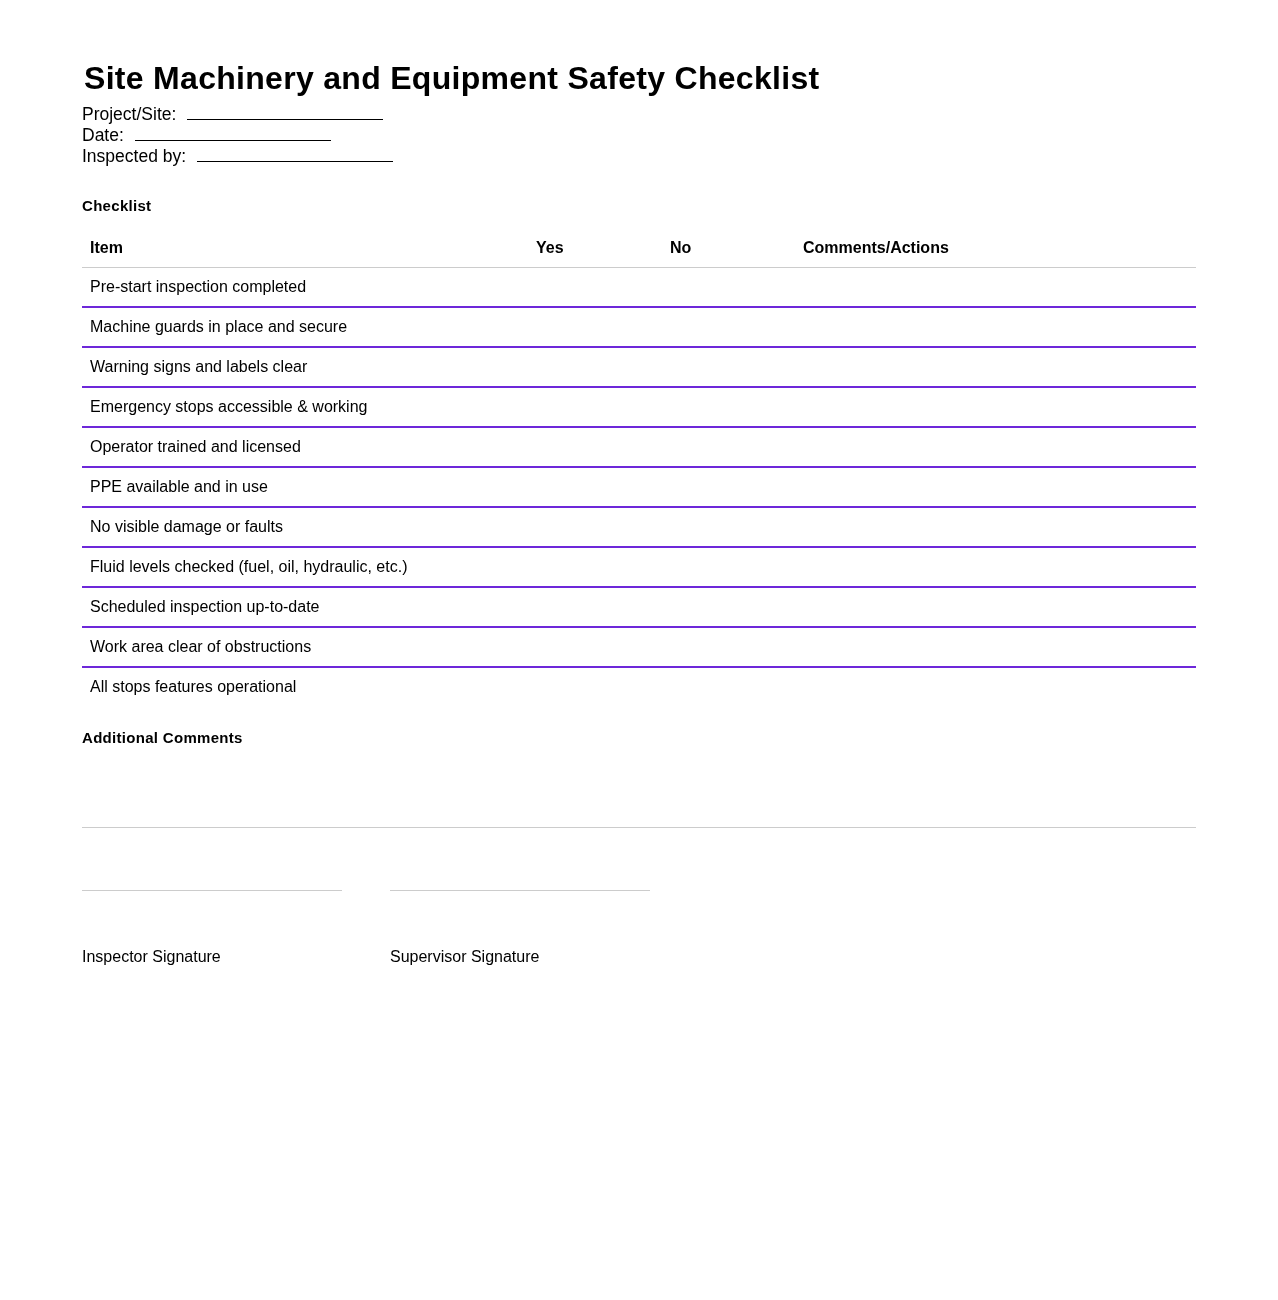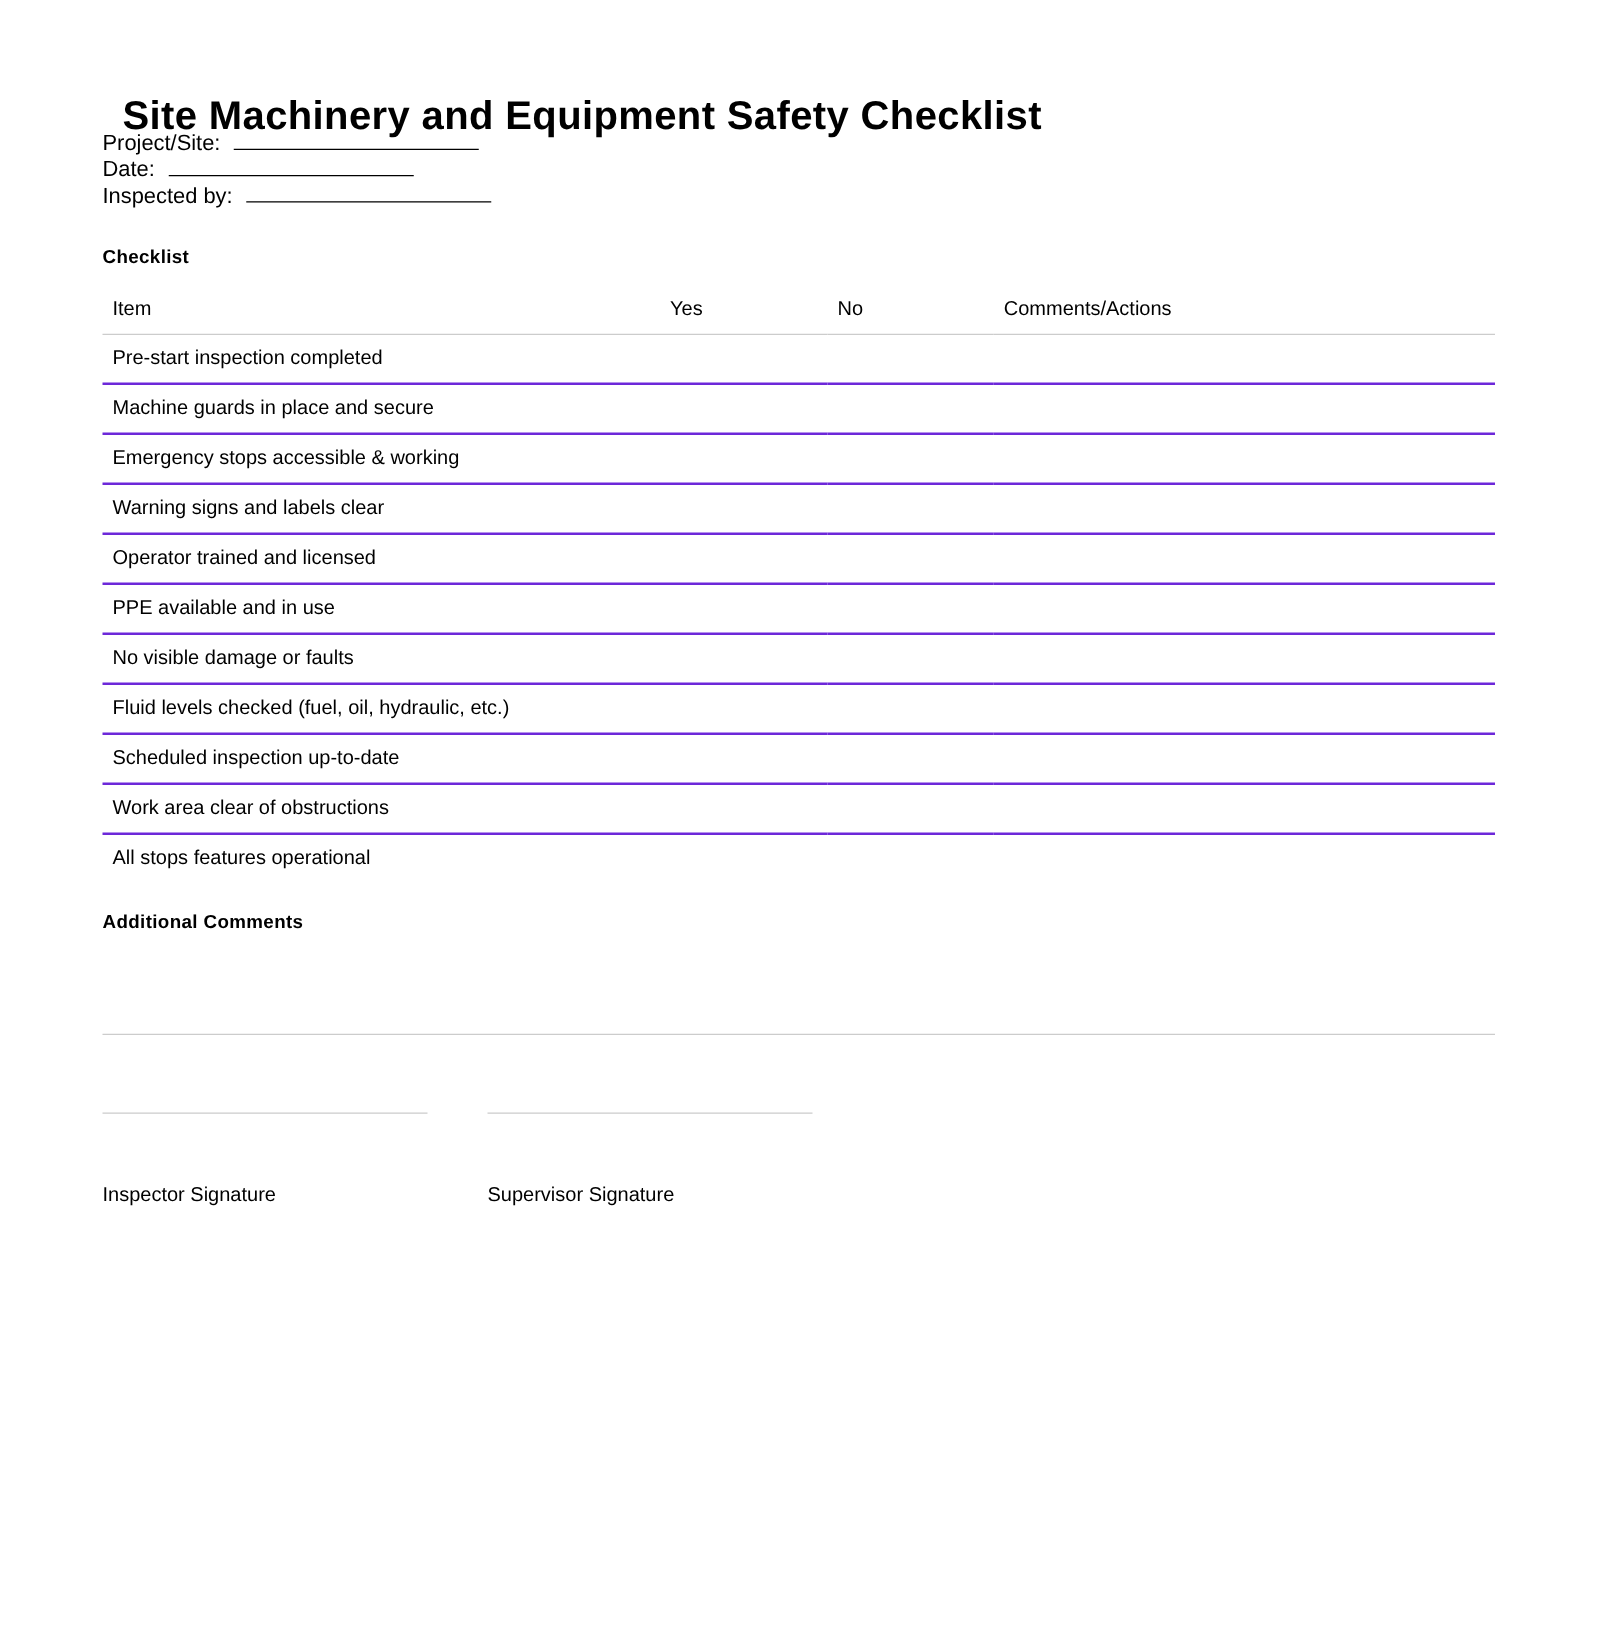--- a/index.html
+++ b/index.html
@@ -2,37 +2,37 @@
 <html><head>
   <meta charset="utf-8">
   <style>
     html, body { margin: 0; padding: 0; background: #ffffff; }
     body {
       width: 1278px; height: 1300px; position: relative;
       font-family: "Liberation Sans", sans-serif; color: #000;
     }
     .page { position: absolute; left: 82px; top: 0; width: 1114px; }
     .title {
-      position: absolute; top: 58px; left: 0; margin: 16px;
+      position: absolute; top: 58px; left: 0; margin: 2px;
       font-size: 32px; font-weight: bold; letter-spacing: 0.3px; white-space: nowrap;
     }
     .meta { position: absolute; top: 104px; left: 0; font-size: 17.5px; line-height: 21px; }
     .meta-row { white-space: nowrap; }
     .meta-line { display: inline-block; border-bottom: 1px solid #000; height: 15px; vertical-align: baseline; margin-left: 6px; }
     .h2 {
       position: absolute; left: 0; margin: 0; font-size: 15px; font-weight: bold; letter-spacing: 0.3px;
     }
     .h2.checklist { top: 197px; }
     .h2.additional { top: 729px; }
     table {
       position: absolute; top: 229px; left: 0; width: 1114px;
       border-collapse: collapse; font-size: 16px;
     }
     th, td { text-align: left; padding: 0 8px; height: 38px; }
-    th { font-weight: normal; border-bottom: 1px solid #cccccc; height: 38px; }
+    th { font-weight: bold; border-bottom: 1px solid #cccccc; height: 38px; }
     td { border-bottom: 2px solid #6d28d9; }
     tr:last-child td { border-bottom: none; }
     col.c-item { width: 446px; }
     col.c-yes { width: 134px; }
     col.c-no { width: 133px; }
     .comment-line { position: absolute; top: 827px; left: 0; width: 1114px; border-top: 1px solid #cccccc; }
     .sig { position: absolute; top: 890px; width: 260px; }
     .sig .line { border-top: 1px solid #cccccc; width: 260px; }
     .sig .label { position: absolute; top: 58px; left: 0; font-size: 16px; white-space: nowrap; }
     .sig.inspector { left: 0; }
@@ -83,27 +83,27 @@
         <td></td>
         <td></td>
       </tr>
       <tr>
         <td>Machine guards in place and secure</td>
         <td></td>
         <td></td>
         <td></td>
       </tr>
       <tr>
-        <td>Emergency stops accessible &amp; working</td>
+        <td>Warning signs and labels clear</td>
         <td></td>
         <td></td>
         <td></td>
       </tr>
       <tr>
-        <td>Warning signs and labels clear</td>
+        <td>Emergency stops accessible &amp; working</td>
         <td></td>
         <td></td>
         <td></td>
       </tr>
       <tr>
         <td>Operator trained and licensed</td>
         <td></td>
         <td></td>
         <td></td>
       </tr>

